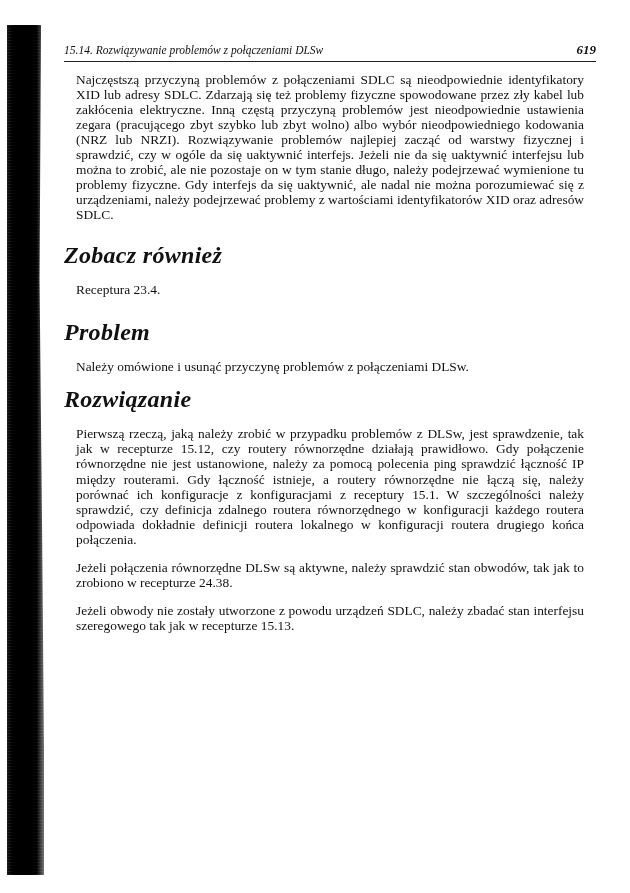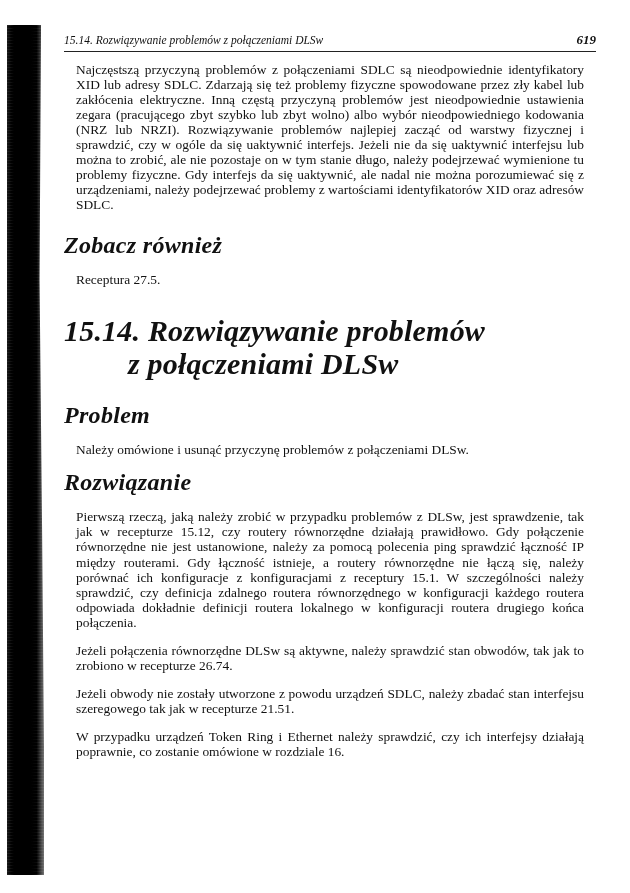--- a/index.html
+++ b/index.html
@@ -27,21 +27,21 @@
     }
     .scan-edge::after {
       content: "";
       position: absolute;
       inset: 0;
       background-image: repeating-linear-gradient(0deg, rgba(255,255,255,0.06) 0 1px, transparent 1px 3px);
     }
     .page {
       position: absolute;
       left: 64px;
-      top: 32px;
+      top: 42px;
       width: 532px;
     }
     .running-head {
       display: flex;
       justify-content: space-between;
       align-items: baseline;
       font-style: italic;
       font-size: 11.5px;
       padding-bottom: 3px;
       border-bottom: 1px solid #222;
@@ -91,32 +91,26 @@
 <div class="page">
 
   <div class="running-head">
     <span>15.14. Rozwiązywanie problemów z połączeniami DLSw</span>
     <span class="page-num">619</span>
   </div>
 
   <p class="body p-first" style="margin-top:14px;">Najczęstszą przyczyną problemów z połączeniami SDLC są nieodpowiednie identyfikatory XID lub adresy SDLC. Zdarzają się też problemy fizyczne spowodowane przez zły kabel lub zakłócenia elektryczne. Inną częstą przyczyną problemów jest nieodpowiednie ustawienia zegara (pracującego zbyt szybko lub zbyt wolno) albo wybór nieodpowiedniego kodowania (NRZ lub NRZI). Rozwiązywanie problemów najlepiej zacząć od warstwy fizycznej i sprawdzić, czy w ogóle da się uaktywnić interfejs. Jeżeli nie da się uaktywnić interfejsu lub można to zrobić, ale nie pozostaje on w tym stanie długo, należy podejrzewać wymienione tu problemy fizyczne. Gdy interfejs da się uaktywnić, ale nadal nie można porozumiewać się z urządzeniami, należy podejrzewać problemy z wartościami identyfikatorów XID oraz adresów SDLC.</p>
 
   <h3 class="sub" style="margin-top:20px;">Zobacz również</h3>
-  <p class="body see-also">Receptura 27.5.</p>
+  <p class="body see-also">Receptura 23.4.</p>
 
-  <h2 class="chapter" style="margin-top:27px;">
-    <span>15.14.</span>
-    <span>Rozwiązywanie problemów</span>
-    <span class="line2">z połączeniami DLSw</span>
-  </h2>
 
   <h3 class="sub" style="margin-top:22px;">Problem</h3>
   <p class="body">Należy omówione i usunąć przyczynę problemów z połączeniami DLSw.</p>
 
   <h3 class="sub" style="margin-top:10px;">Rozwiązanie</h3>
 
   <p class="body"><span>Pierwszą rzeczą, jaką należy zrobić w przypadku problemów z DLSw, jest sprawdzenie, tak jak w recepturze 15.12, czy routery równorzędne działają prawidłowo. Gdy połączenie równorzędne nie jest ustanowione, należy za pomocą polecenia </span><code class="inline">ping</code><span> sprawdzić łączność IP między routerami. Gdy łączność istnieje, a routery równorzędne nie łączą się, należy porównać ich konfiguracje z konfiguracjami z receptury 15.1. W szczególności należy sprawdzić, czy definicja zdalnego routera równorzędnego w konfiguracji każdego routera odpowiada dokładnie definicji routera lokalnego w konfiguracji routera drugiego końca połączenia.</span></p>
 
-  <p class="body spaced">Jeżeli połączenia równorzędne DLSw są aktywne, należy sprawdzić stan obwodów, tak jak to zrobiono w recepturze 26.74.</p>
-  <p class="body spaced">Jeżeli obwody nie zostały utworzone z powodu urządzeń SDLC, należy zbadać stan interfejsu szeregowego tak jak w recepturze 21.51.</p>
-  <p class="body spaced">W przypadku urządzeń Token Ring i Ethernet należy sprawdzić, czy ich interfejsy działają poprawnie, co zostanie omówione w rozdziale 16.</p>
+  <p class="body spaced">Jeżeli połączenia równorzędne DLSw są aktywne, należy sprawdzić stan obwodów, tak jak to zrobiono w recepturze 24.38.</p>
+  <p class="body spaced">Jeżeli obwody nie zostały utworzone z powodu urządzeń SDLC, należy zbadać stan interfejsu szeregowego tak jak w recepturze 15.13.</p>
 
 </div>
 
 </body></html>

